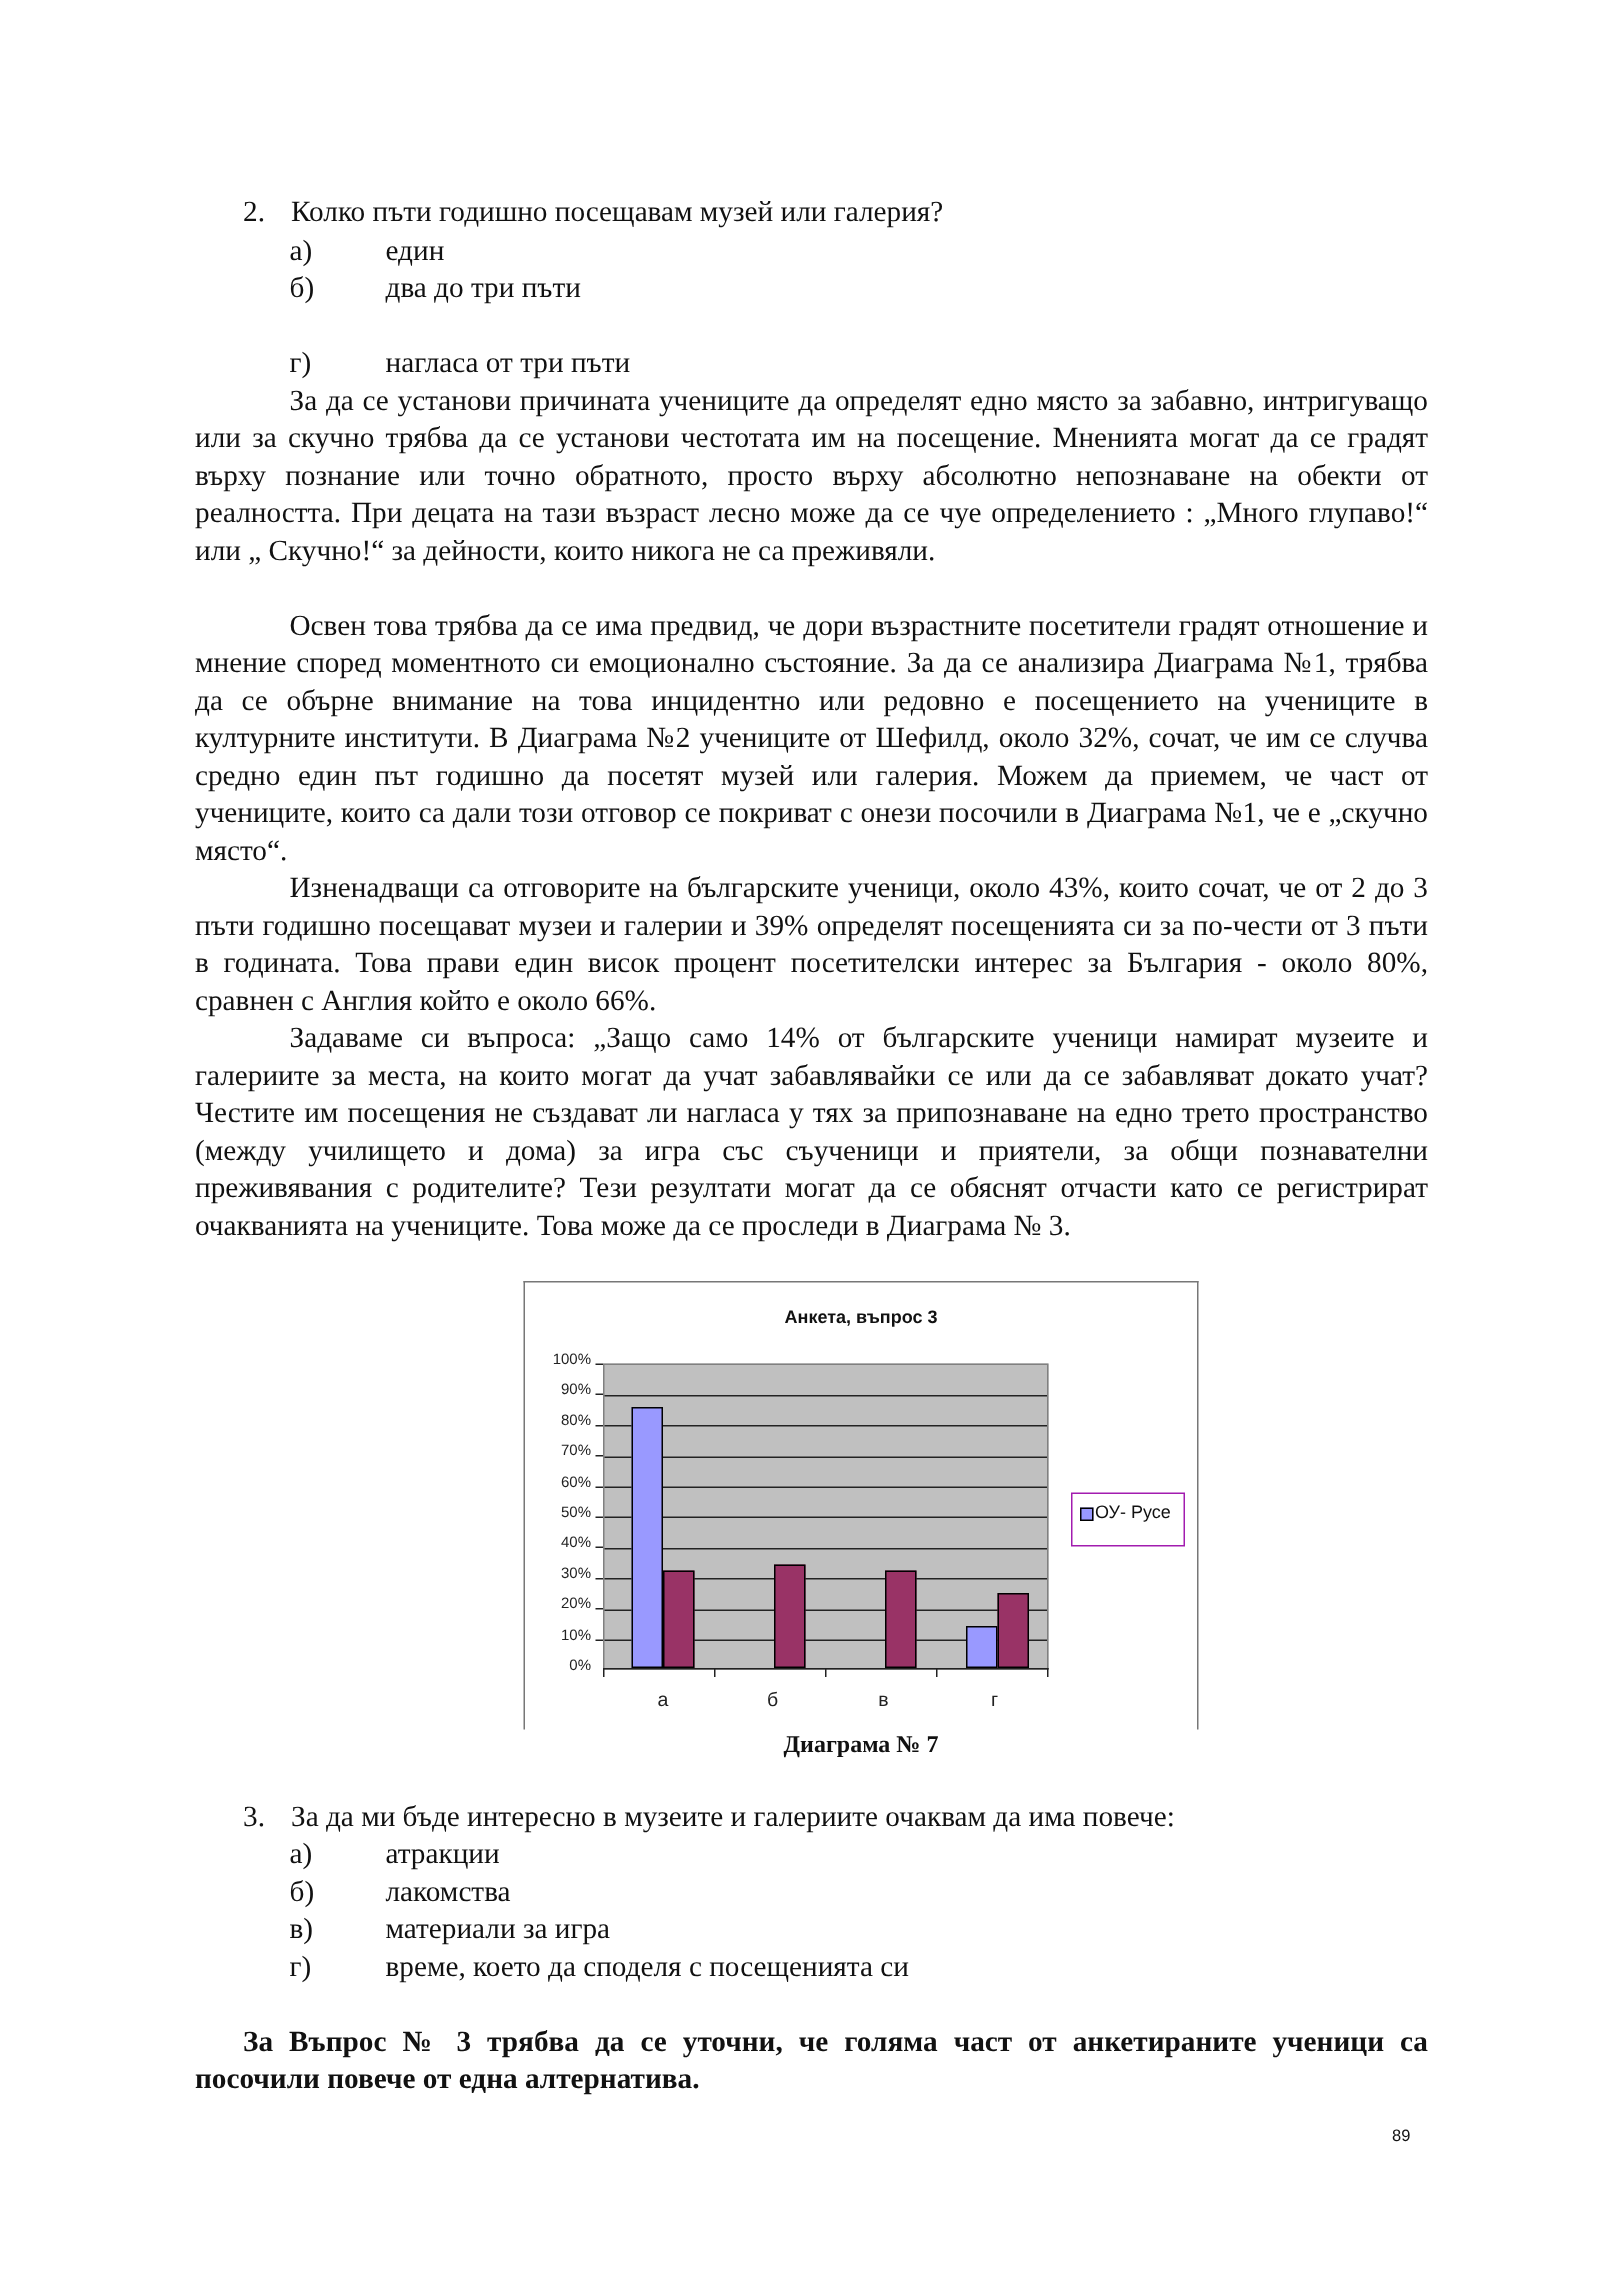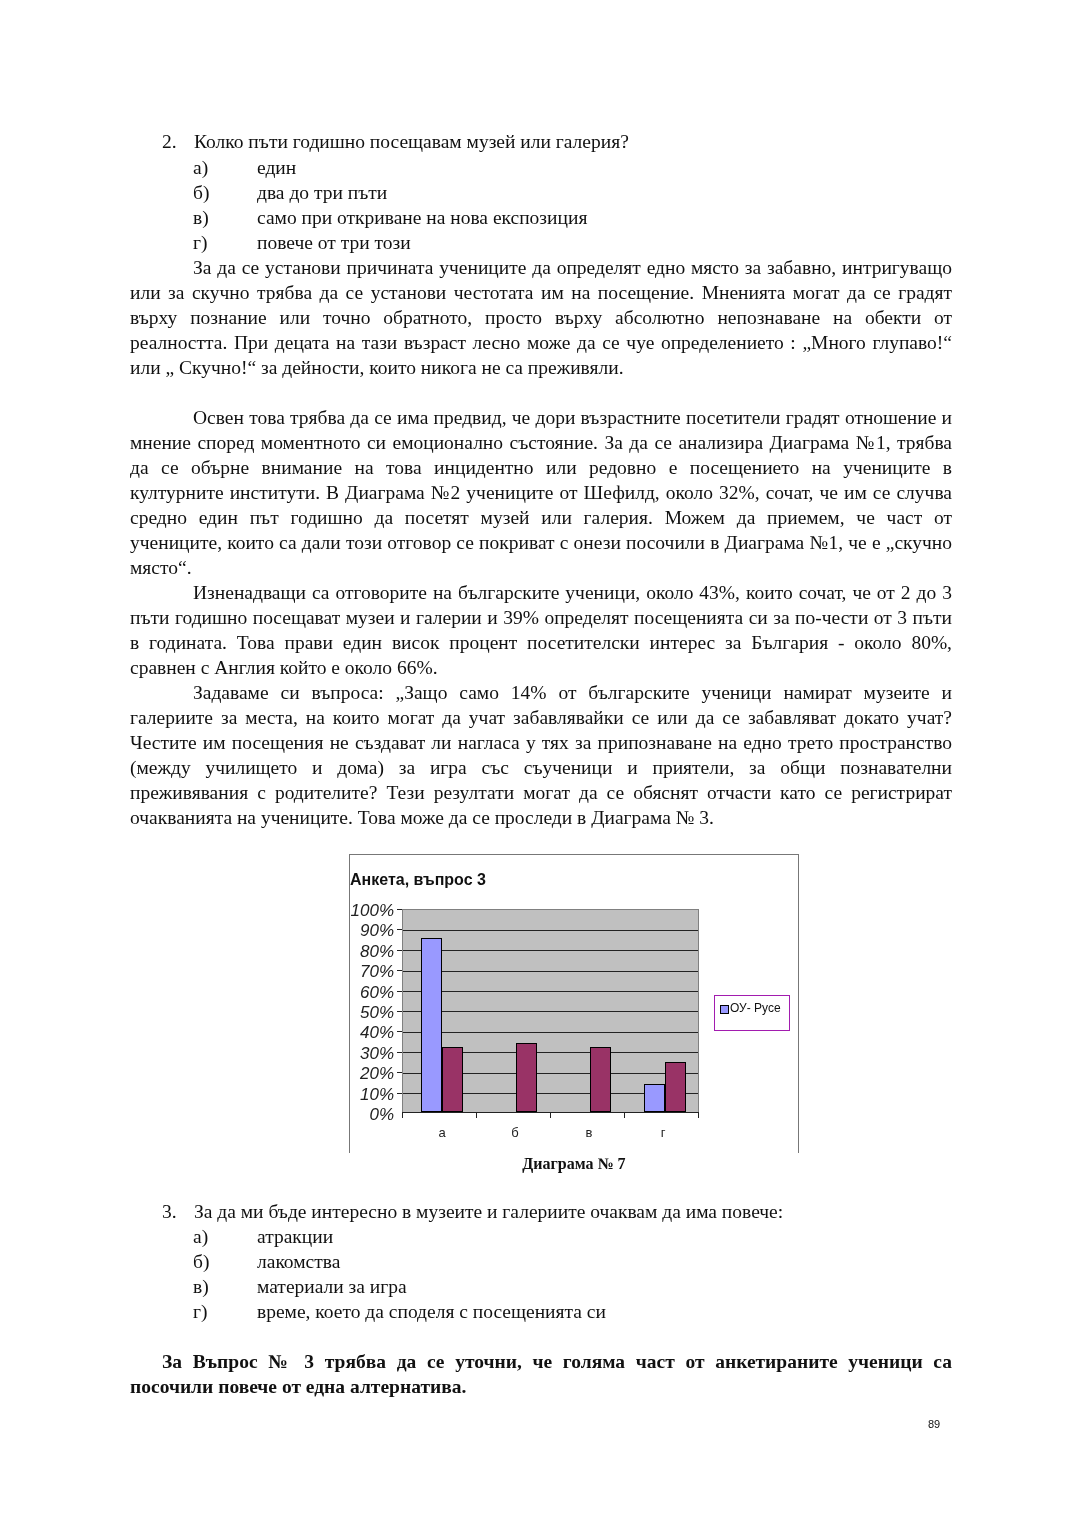--- a/index.html
+++ b/index.html
@@ -8,27 +8,27 @@
   .page { position: absolute; left: 0; top: 0; width: 1080px; height: 1528px; }
   .txt { font-size: 19.5px; line-height: 25px; }
   .q-title { position: absolute; left: 162px; }
   .q-num { display: inline-block; width: 32px; }
   .opt { position: absolute; left: 193px; }
   .opt .lbl { display: inline-block; width: 64px; }
   .para { position: absolute; left: 130px; width: 822px; text-align: justify; text-indent: 63px; }
   .para.noindent { text-indent: 32px; }
   .chart-frame { position: absolute; left: 349px; top: 854px; width: 448px; height: 298px;
                  border: 1px solid #777; border-bottom: none; background: #fff; }
-  .chart-title { position: absolute; left: 0; width: 100%; top: 16px; 
-                 font-family: "Liberation Sans", sans-serif; font-weight: bold; font-size: 16px; }
+  .chart-title { position: absolute; left: 0; width: 100%; top: 16px; text-align: center;
+                 font-family: "Liberation Sans", sans-serif; font-weight: bold; font-size: 12px; }
   .plot { position: absolute; left: 52px; top: 54px; width: 297px; height: 204px;
           background: #c0c0c0; border: 1px solid #808080; box-sizing: border-box; }
   .gridline { position: absolute; left: 0; right: 0; height: 0; border-top: 1px solid #222; }
   .ytick { position: absolute; left: 0; width: 44px; text-align: right;
-           font-family: "Liberation Sans", sans-serif; font-size: 17px; color: #222; font-style: italic; }
+           font-family: "Liberation Sans", sans-serif; font-size: 10px; color: #222; }
   .ytickmark { position: absolute; left: 47px; width: 5px; height: 0; border-top: 1px solid #222; }
   .xlabel { position: absolute; top: 270px; width: 20px; text-align: center;
             font-family: "Liberation Sans", sans-serif; font-size: 13px; color: #222; }
   .bar { position: absolute; bottom: 0; box-sizing: border-box; border: 1px solid #000; }
   .bar.s0 { background: #9999ff; }
   .bar.s1 { background: #993366; }
   .xaxis { position: absolute; left: 52px; top: 257px; width: 297px; height: 0; border-top: 1px solid #222; }
   .xtick { position: absolute; top: 257px; width: 0; height: 6px; border-left: 1px solid #222; }
   .legend { position: absolute; left: 364px; top: 140px; width: 74px; height: 34px;
             border: 1px solid #a21caf; background: #fff;
@@ -48,25 +48,22 @@
 
   <div class="txt q-title" style="top:129px;">
     <span class="q-num">2.</span><span>Колко пъти годишно посещавам музей или галерия?</span>
   </div>
   <div class="txt opt" style="top:155px;">
     <span class="lbl">а)</span><span>един</span>
   </div>
   <div class="txt opt" style="top:180px;">
     <span class="lbl">б)</span><span>два до три пъти</span>
   </div>
-  <div class="txt opt" style="top:205px;">
-    <span class="lbl">в)</span><span>само при откриване на нова експозиция</span>
-  </div>
   <div class="txt opt" style="top:230px;">
-    <span class="lbl">г)</span><span>повече от три този</span>
+    <span class="lbl">г)</span><span>нагласа от три пъти</span>
   </div>
 
   <p class="txt para" style="top:255px; margin:0;">За да се установи причината учениците да определят едно място за забавно, интригуващо или за скучно трябва да се установи честотата им на посещение. Мненията могат да се градят върху познание или точно обратното, просто върху абсолютно непознаване на обекти от реалността. При децата на тази възраст лесно може да се чуе определението : „Много глупаво!“ или „ Скучно!“ за дейности, които никога не са преживяли.</p>
   <p class="txt para" style="top:405px; margin:0;">Освен това трябва да се има предвид, че дори възрастните посетители градят отношение и мнение според моментното си емоционално състояние. За да се анализира Диаграма №1, трябва да се обърне внимание на това инцидентно или редовно е посещението на учениците в културните институти. В Диаграма №2 учениците от Шефилд, около 32%, сочат, че им се случва средно един път годишно да посетят музей или галерия. Можем да приемем, че част от учениците, които са дали този отговор се покриват с онези посочили в Диаграма №1, че е „скучно място“.</p>
   <p class="txt para" style="top:580px; margin:0;">Изненадващи са отговорите на българските ученици, около 43%, които сочат, че от 2 до 3 пъти годишно посещават музеи и галерии и 39% определят посещенията си за по-чести от 3 пъти в годината. Това прави един висок процент посетителски интерес за България - около 80%, сравнен с Англия който е около 66%.</p>
   <p class="txt para" style="top:680px; margin:0;">Задаваме си въпроса: „Защо само 14% от българските ученици намират музеите и галериите за места, на които могат да учат забавлявайки се или да се забавляват докато учат? Честите им посещения не създават ли нагласа у тях за припознаване на едно трето пространство (между училището и дома) за игра със съученици и приятели, за общи познавателни преживявания с родителите? Тези резултати могат да се обяснят отчасти като се регистрират очакванията на учениците. Това може да се проследи в Диаграма № 3.</p>
 
   <div class="chart-frame">
     <div class="chart-title">Анкета, въпрос 3</div>
 

